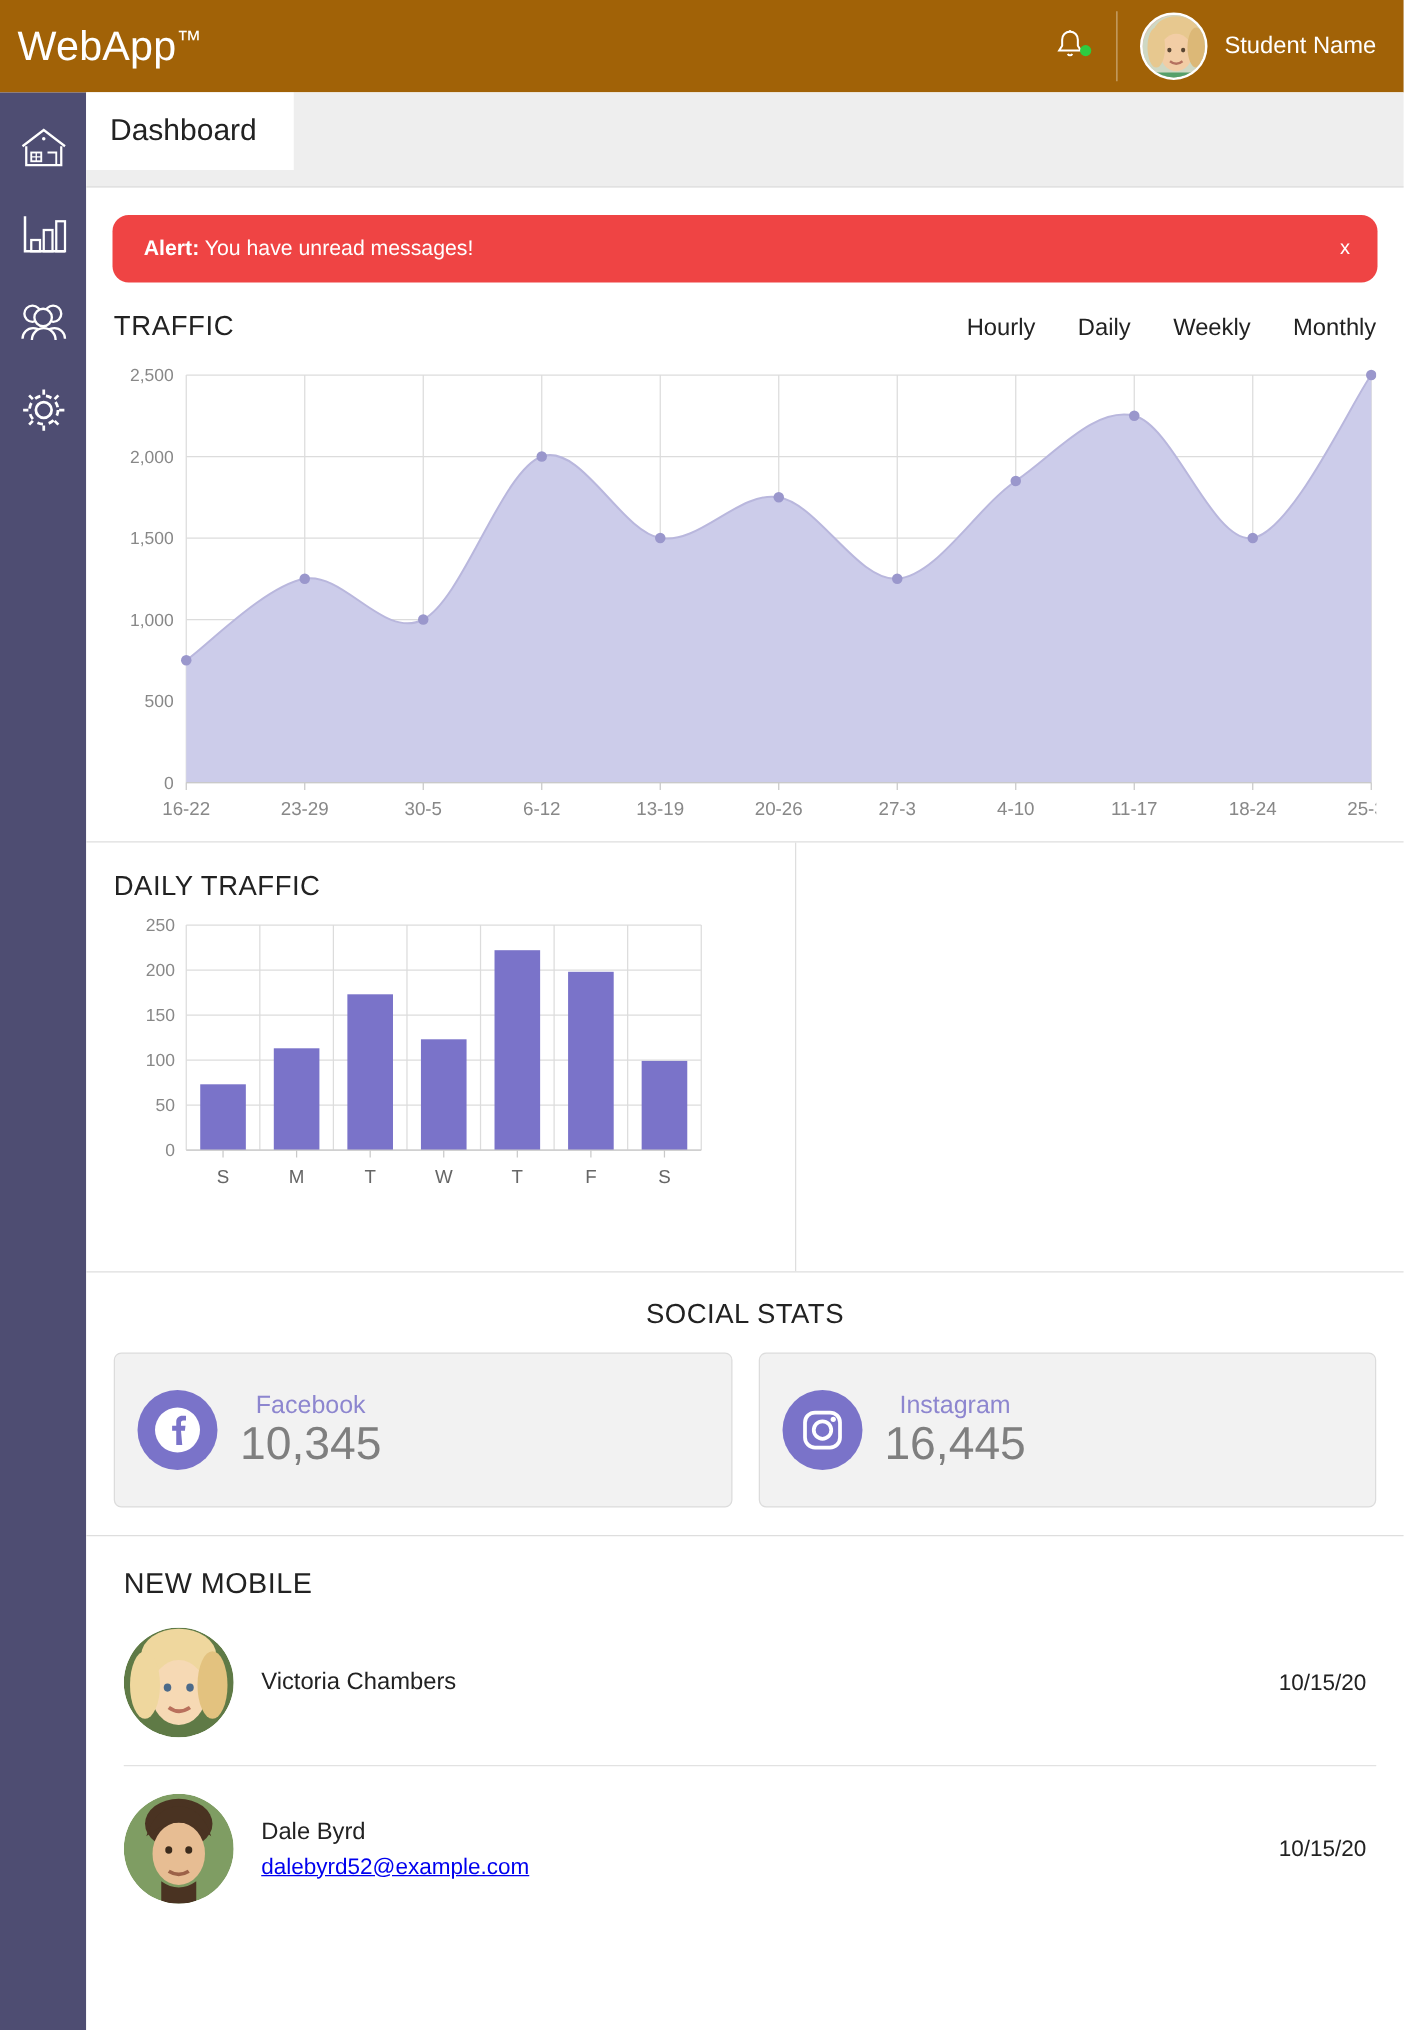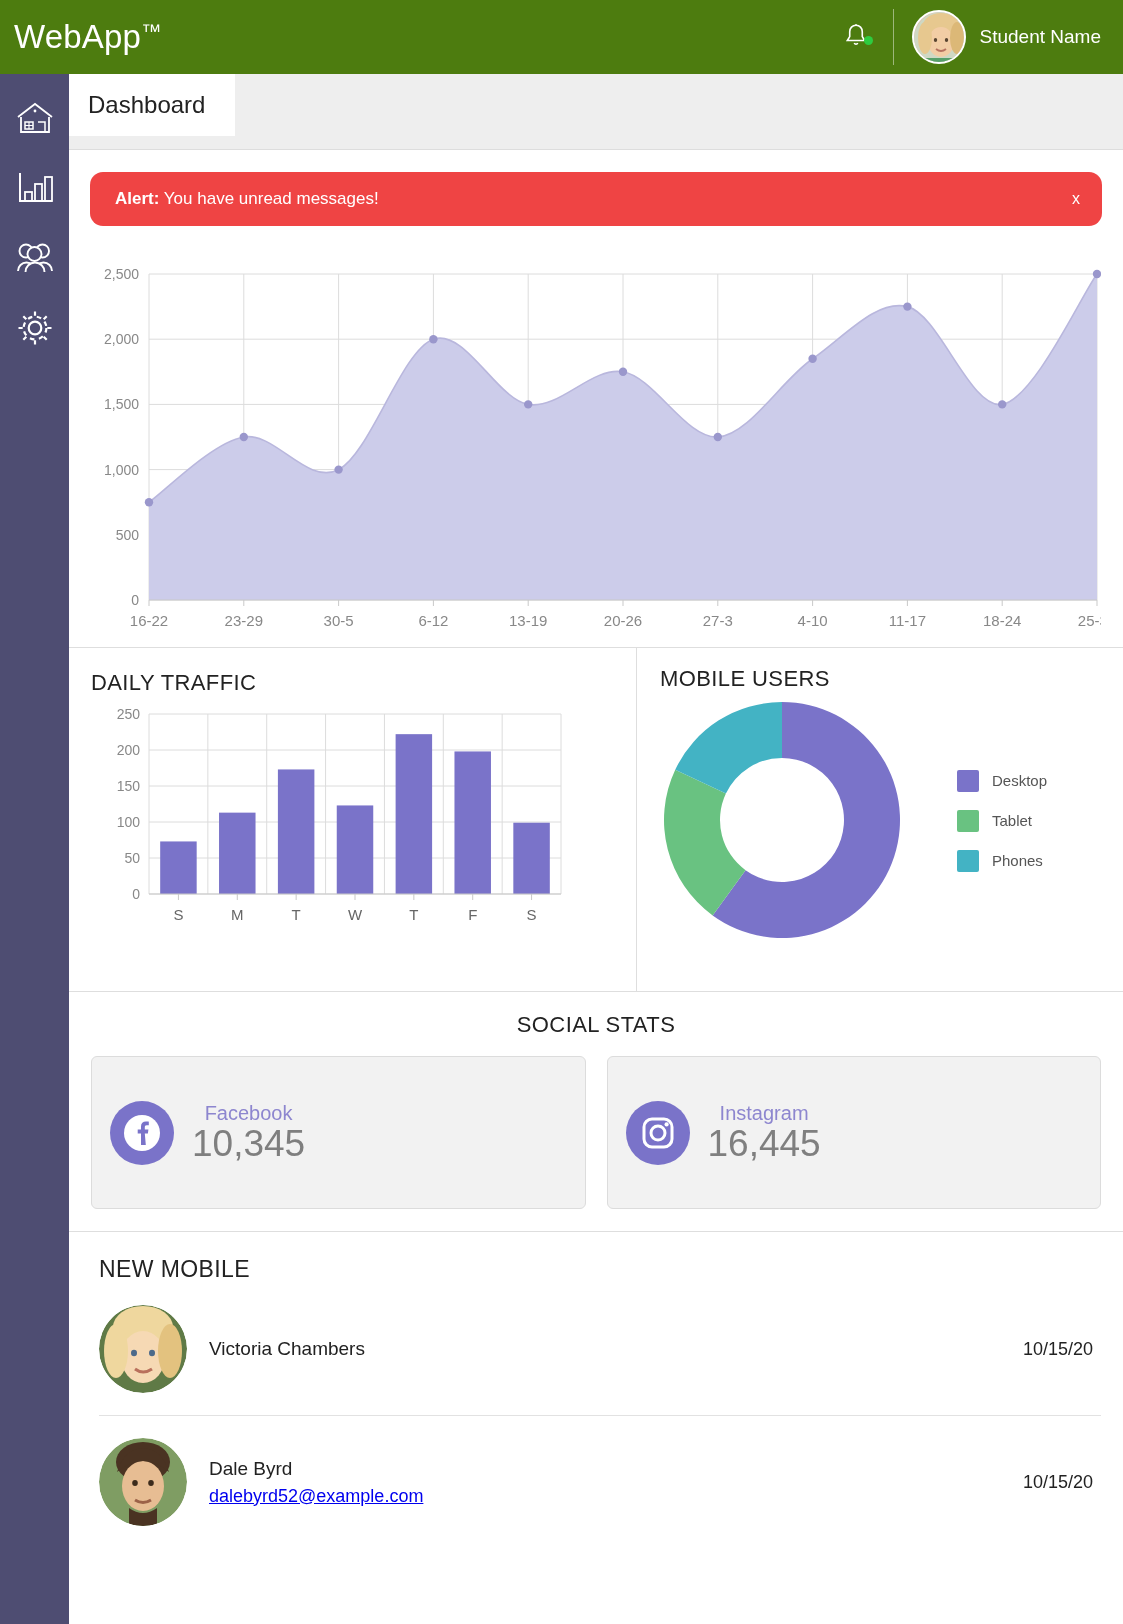--- a/index.html
+++ b/index.html
@@ -7,21 +7,21 @@
     width: 1123px; height: 1624px;
     font-family: "Liberation Sans", sans-serif;
     background: #ffffff;
     overflow: hidden;
   }
   .page { position: relative; width: 1123px; height: 1624px; background:#fff; }
 
   
   .topbar {
     position: absolute; left:0; top:0; width:1123px; height:74px;
-    background:#4d7c0f; display:flex; align-items:center; justify-content:space-between;
+    background:#a16207; display:flex; align-items:center; justify-content:space-between;
     padding: 0 22px 0 14px;
   }
   .brand { color:#fff; font-size:33px; letter-spacing:0.2px; font-weight:400; }
   .brand .tm { font-size:20px; vertical-align: 10px; }
   .topright { display:flex; align-items:center; gap:0; height:100%; }
   .bell-wrap { position:relative; padding: 0 24px 0 10px; display:flex; align-items:center; }
   .bell { width:26px; height:30px; position:relative; display:block; }
   .dot-green {
     position:absolute; right:20px; top:14px; width:9px; height:9px; border-radius:50%;
     background:#2ecc40;
@@ -79,21 +79,21 @@
 
   .donut-row { display:flex; align-items:center; margin-top:6px; }
   .legend { margin-left:52px; display:flex; flex-direction:column; gap:18px; }
   .legend-item { display:flex; align-items:center; gap:13px; font-size:15px; color:#555; }
   .swatch { width:22px; height:22px; border-radius:2px; flex:0 0 auto; }
 
   
   .social { padding: 20px 22px 22px 22px; border-bottom:1px solid #dedede;text-align:center; }
   .social-cards { display:flex; gap:21px; margin-top:18px; }
   .scard {
-    flex:1; background:#f2f2f2; border:1px solid #dcdcdc; border-radius:6px; height:153px;
+    flex:1; background:#f2f2f2; border:1px solid #dcdcdc; border-radius:6px; height:124px;
     display:flex; align-items:center; padding-left:18px; gap:18px;
   }
   .sicon { width:64px; height:64px; border-radius:50%; background:#7a73c9; display:flex; align-items:center; justify-content:center; flex:0 0 auto; }
   .stext { display:flex; flex-direction:column; }
   .sname { font-size:20px; color:#8d86cf; }
   .svalue { font-size:37px; color:#7f7f7f; line-height:1.05; }
 
   
   .members { padding: 24px 22px 0 30px; }
   .members-title { font-size:23px; color:#222; letter-spacing:.4px; }
@@ -198,20 +198,29 @@
       <div class="alert">
         <div>
           <b>Alert:</b>
           <span>You have unread messages!</span>
         </div>
         <div class="x">x</div>
       </div>
     </div>
 
     <div class="panel">
+      <div class="panel-head">
+        <div class="panel-title">TRAFFIC</div>
+        <div class="tabs">
+          <span>Hourly</span>
+          <span>Daily</span>
+          <span>Weekly</span>
+          <span>Monthly</span>
+        </div>
+      </div>
 
       <div class="areachart">
         <svg id="area-svg" width="1010" height="385" viewBox="0 0 1010 385">
             <line x1="58" y1="338" x2="1006" y2="338" stroke="#dcdcdc" stroke-width="1"></line>
             <text x="48" y="343" font-size="14" text-anchor="end" fill="#888" font-family="&quot;Liberation Sans&quot;, sans-serif">0</text>
             <line x1="58" y1="272.8" x2="1006" y2="272.8" stroke="#dcdcdc" stroke-width="1"></line>
             <text x="48" y="277.8" font-size="14" text-anchor="end" fill="#888" font-family="&quot;Liberation Sans&quot;, sans-serif">500</text>
             <line x1="58" y1="207.6" x2="1006" y2="207.6" stroke="#dcdcdc" stroke-width="1"></line>
             <text x="48" y="212.6" font-size="14" text-anchor="end" fill="#888" font-family="&quot;Liberation Sans&quot;, sans-serif">1,000</text>
             <line x1="58" y1="142.4" x2="1006" y2="142.4" stroke="#dcdcdc" stroke-width="1"></line>
@@ -315,44 +324,20 @@
               <line x1="322.8571428571429" y1="198" x2="322.8571428571429" y2="204" stroke="#c9c9c9" stroke-width="1"></line>
               <text x="322.8571428571429" y="224" font-size="15" text-anchor="middle" fill="#666" font-family="&quot;Liberation Sans&quot;, sans-serif">T</text>
               <line x1="381.7142857142857" y1="198" x2="381.7142857142857" y2="204" stroke="#c9c9c9" stroke-width="1"></line>
               <text x="381.7142857142857" y="224" font-size="15" text-anchor="middle" fill="#666" font-family="&quot;Liberation Sans&quot;, sans-serif">F</text>
               <line x1="440.57142857142856" y1="198" x2="440.57142857142856" y2="204" stroke="#c9c9c9" stroke-width="1"></line>
               <text x="440.57142857142856" y="224" font-size="15" text-anchor="middle" fill="#666" font-family="&quot;Liberation Sans&quot;, sans-serif">S</text>
             </svg>
         </div>
       </div>
 
-      <div class="split-right">
-        <div class="sub-title">MOBILE USERS</div>
-        <div class="donut-row">
-          <svg id="donut-svg" width="245" height="245" viewBox="0 0 245 245">
-              <path d="M 122.00000000000001 4 A 118 118 0 1 1 52.64134022948818 217.46400533624382 L 85.55731435786667 172.15905365124675 A 62 62 0 1 0 122 60 Z" fill="#7a73c9"></path>
-              <path d="M 52.64134022948818 217.46400533624382 A 118 118 0 0 1 15.230407809009705 71.75804359532142 L 65.90072274710678 95.60168392296549 A 62 62 0 0 0 85.55731435786667 172.15905365124675 Z" fill="#69c281"></path>
-              <path d="M 15.230407809009705 71.75804359532142 A 118 118 0 0 1 121.99999999999997 4 L 121.99999999999999 60 A 62 62 0 0 0 65.90072274710678 95.60168392296549 Z" fill="#43b3c4"></path>
-            </svg>
-          <div class="legend">
-            <div class="legend-item">
-              <span class="swatch" id="sw0" style="background: rgb(122, 115, 201);"></span>
-              <span>Desktop</span>
-            </div>
-            <div class="legend-item">
-              <span class="swatch" id="sw1" style="background: rgb(105, 194, 129);"></span>
-              <span>Tablet</span>
-            </div>
-            <div class="legend-item">
-              <span class="swatch" id="sw2" style="background: rgb(67, 179, 196);"></span>
-              <span>Phones</span>
-            </div>
-          </div>
-        </div>
-      </div>
     </div>
 
     <div class="social">
       <div class="sub-title">SOCIAL STATS</div>
       <div class="social-cards">
 
         <div class="scard">
           <div class="sicon">
             <svg width="40" height="40" viewBox="0 0 40 40">
               <circle cx="20" cy="20" r="18" fill="#fff"></circle>

